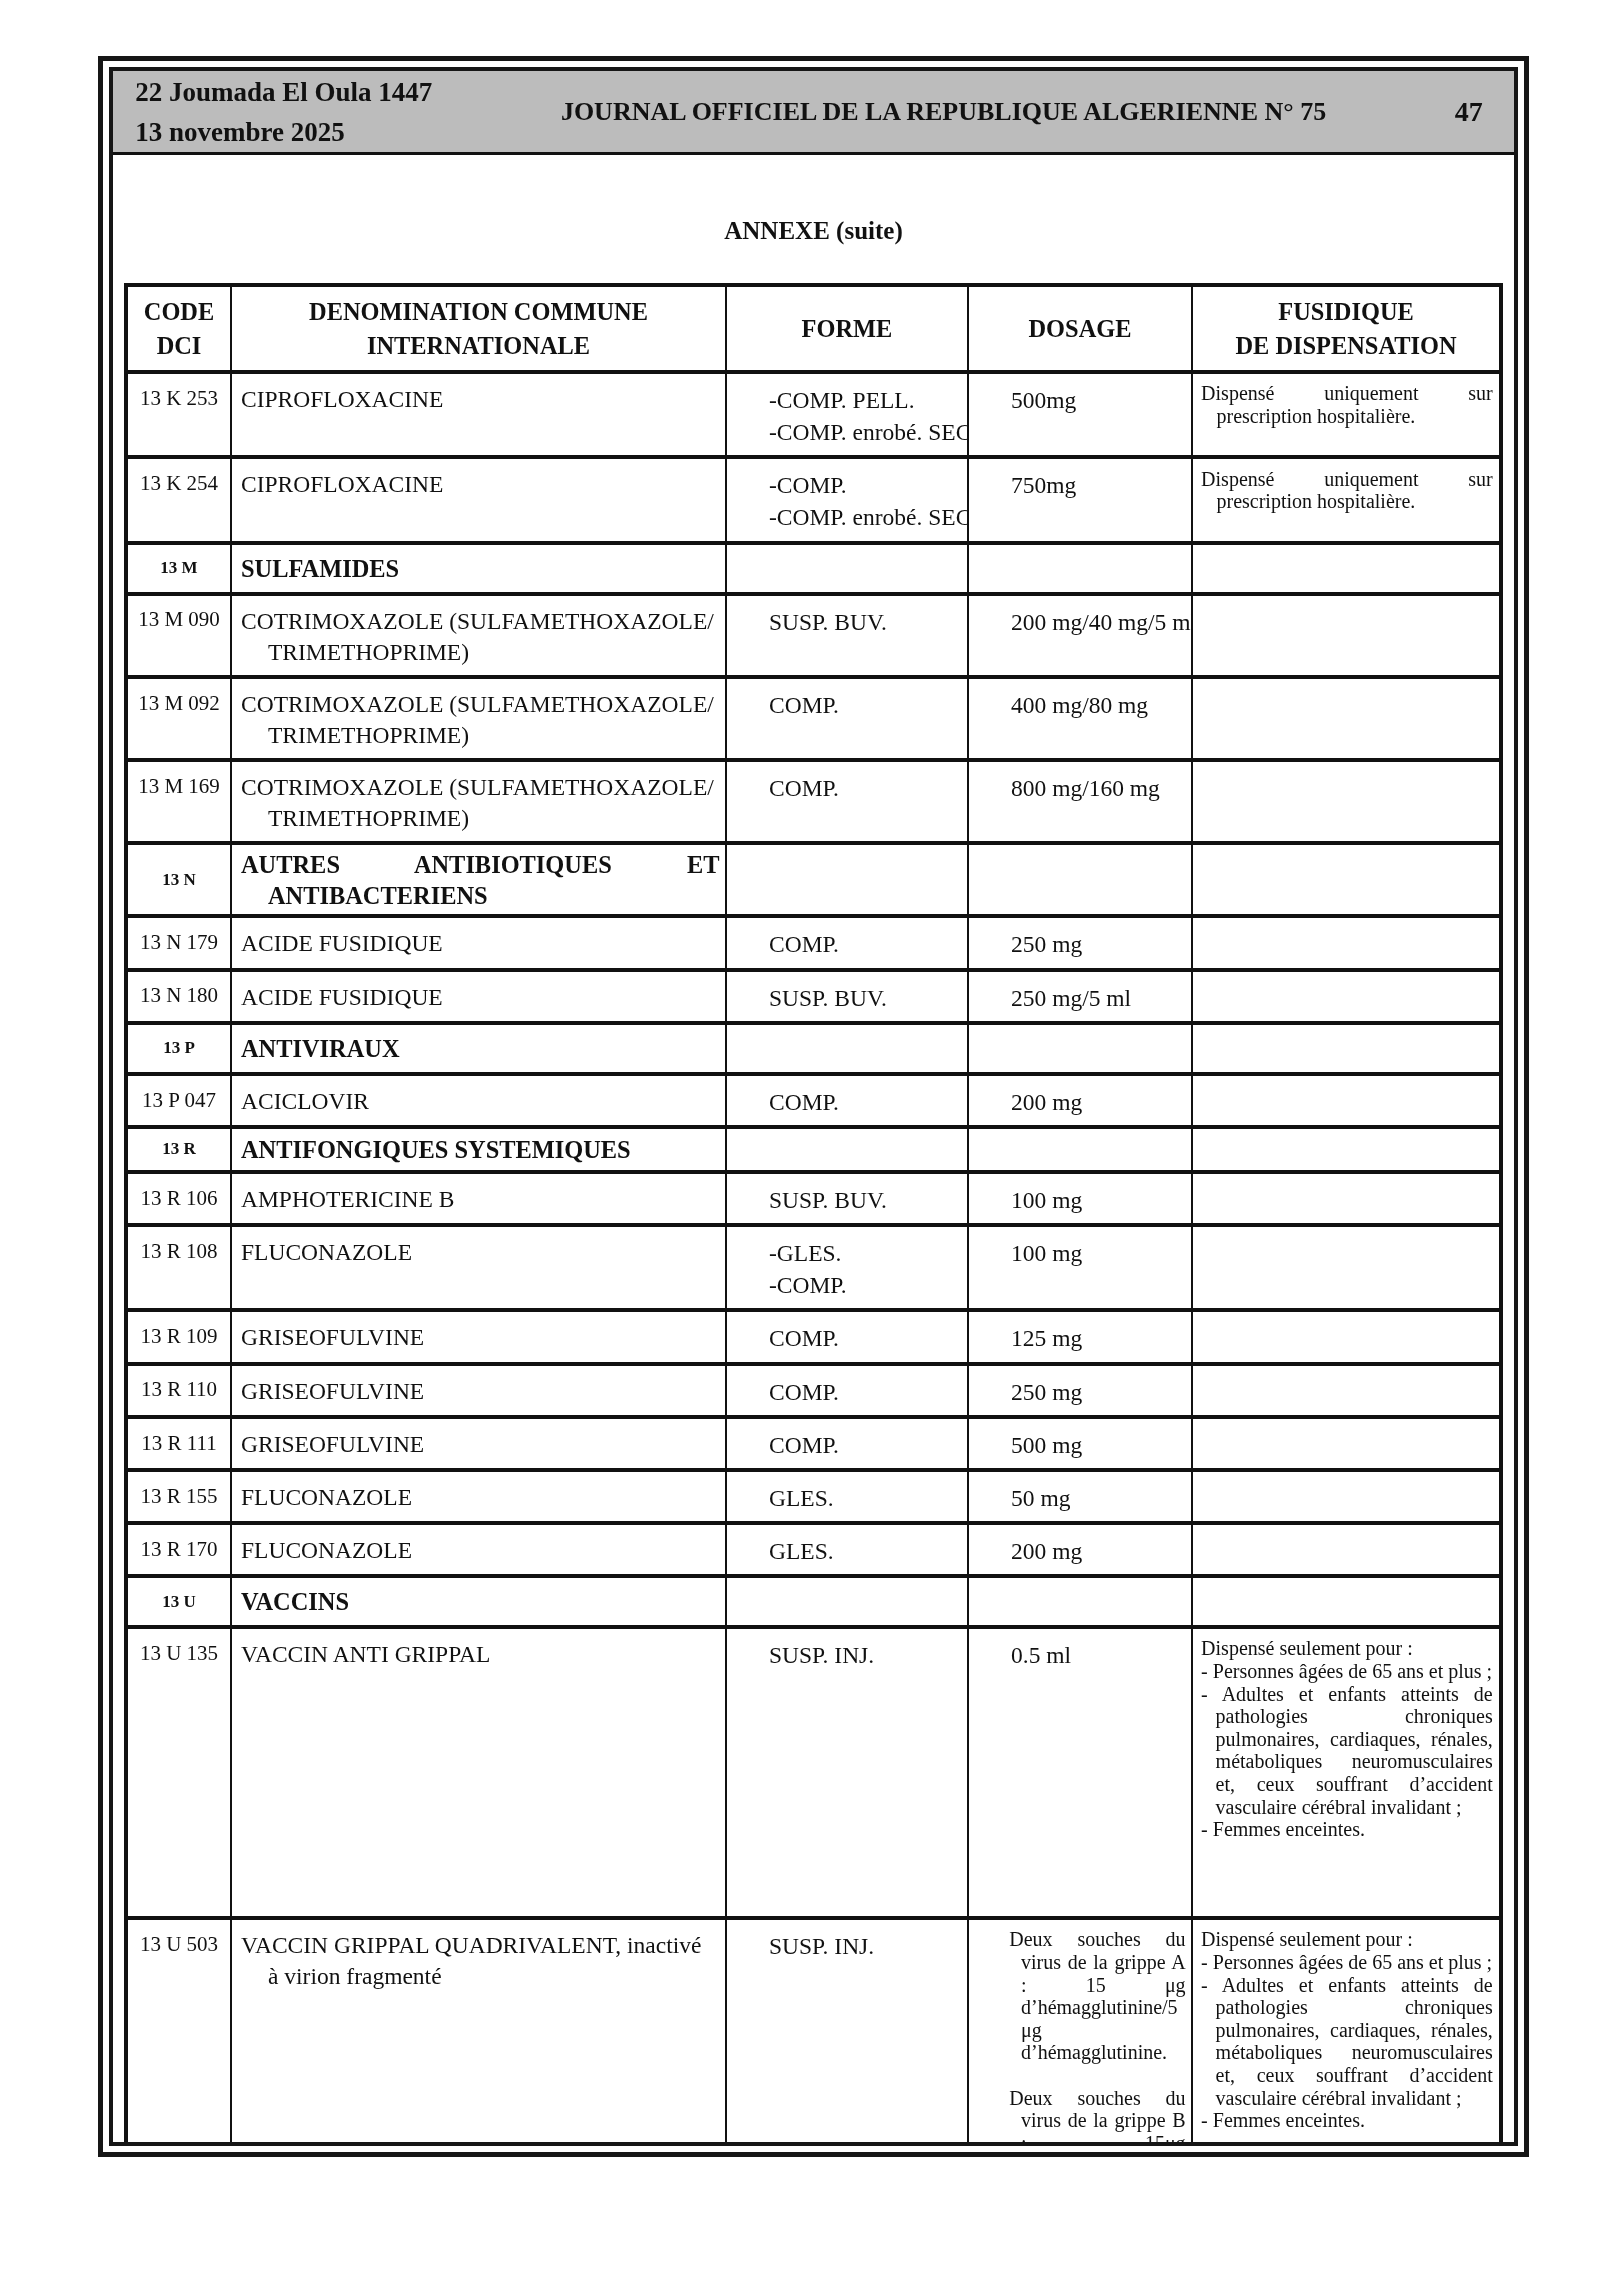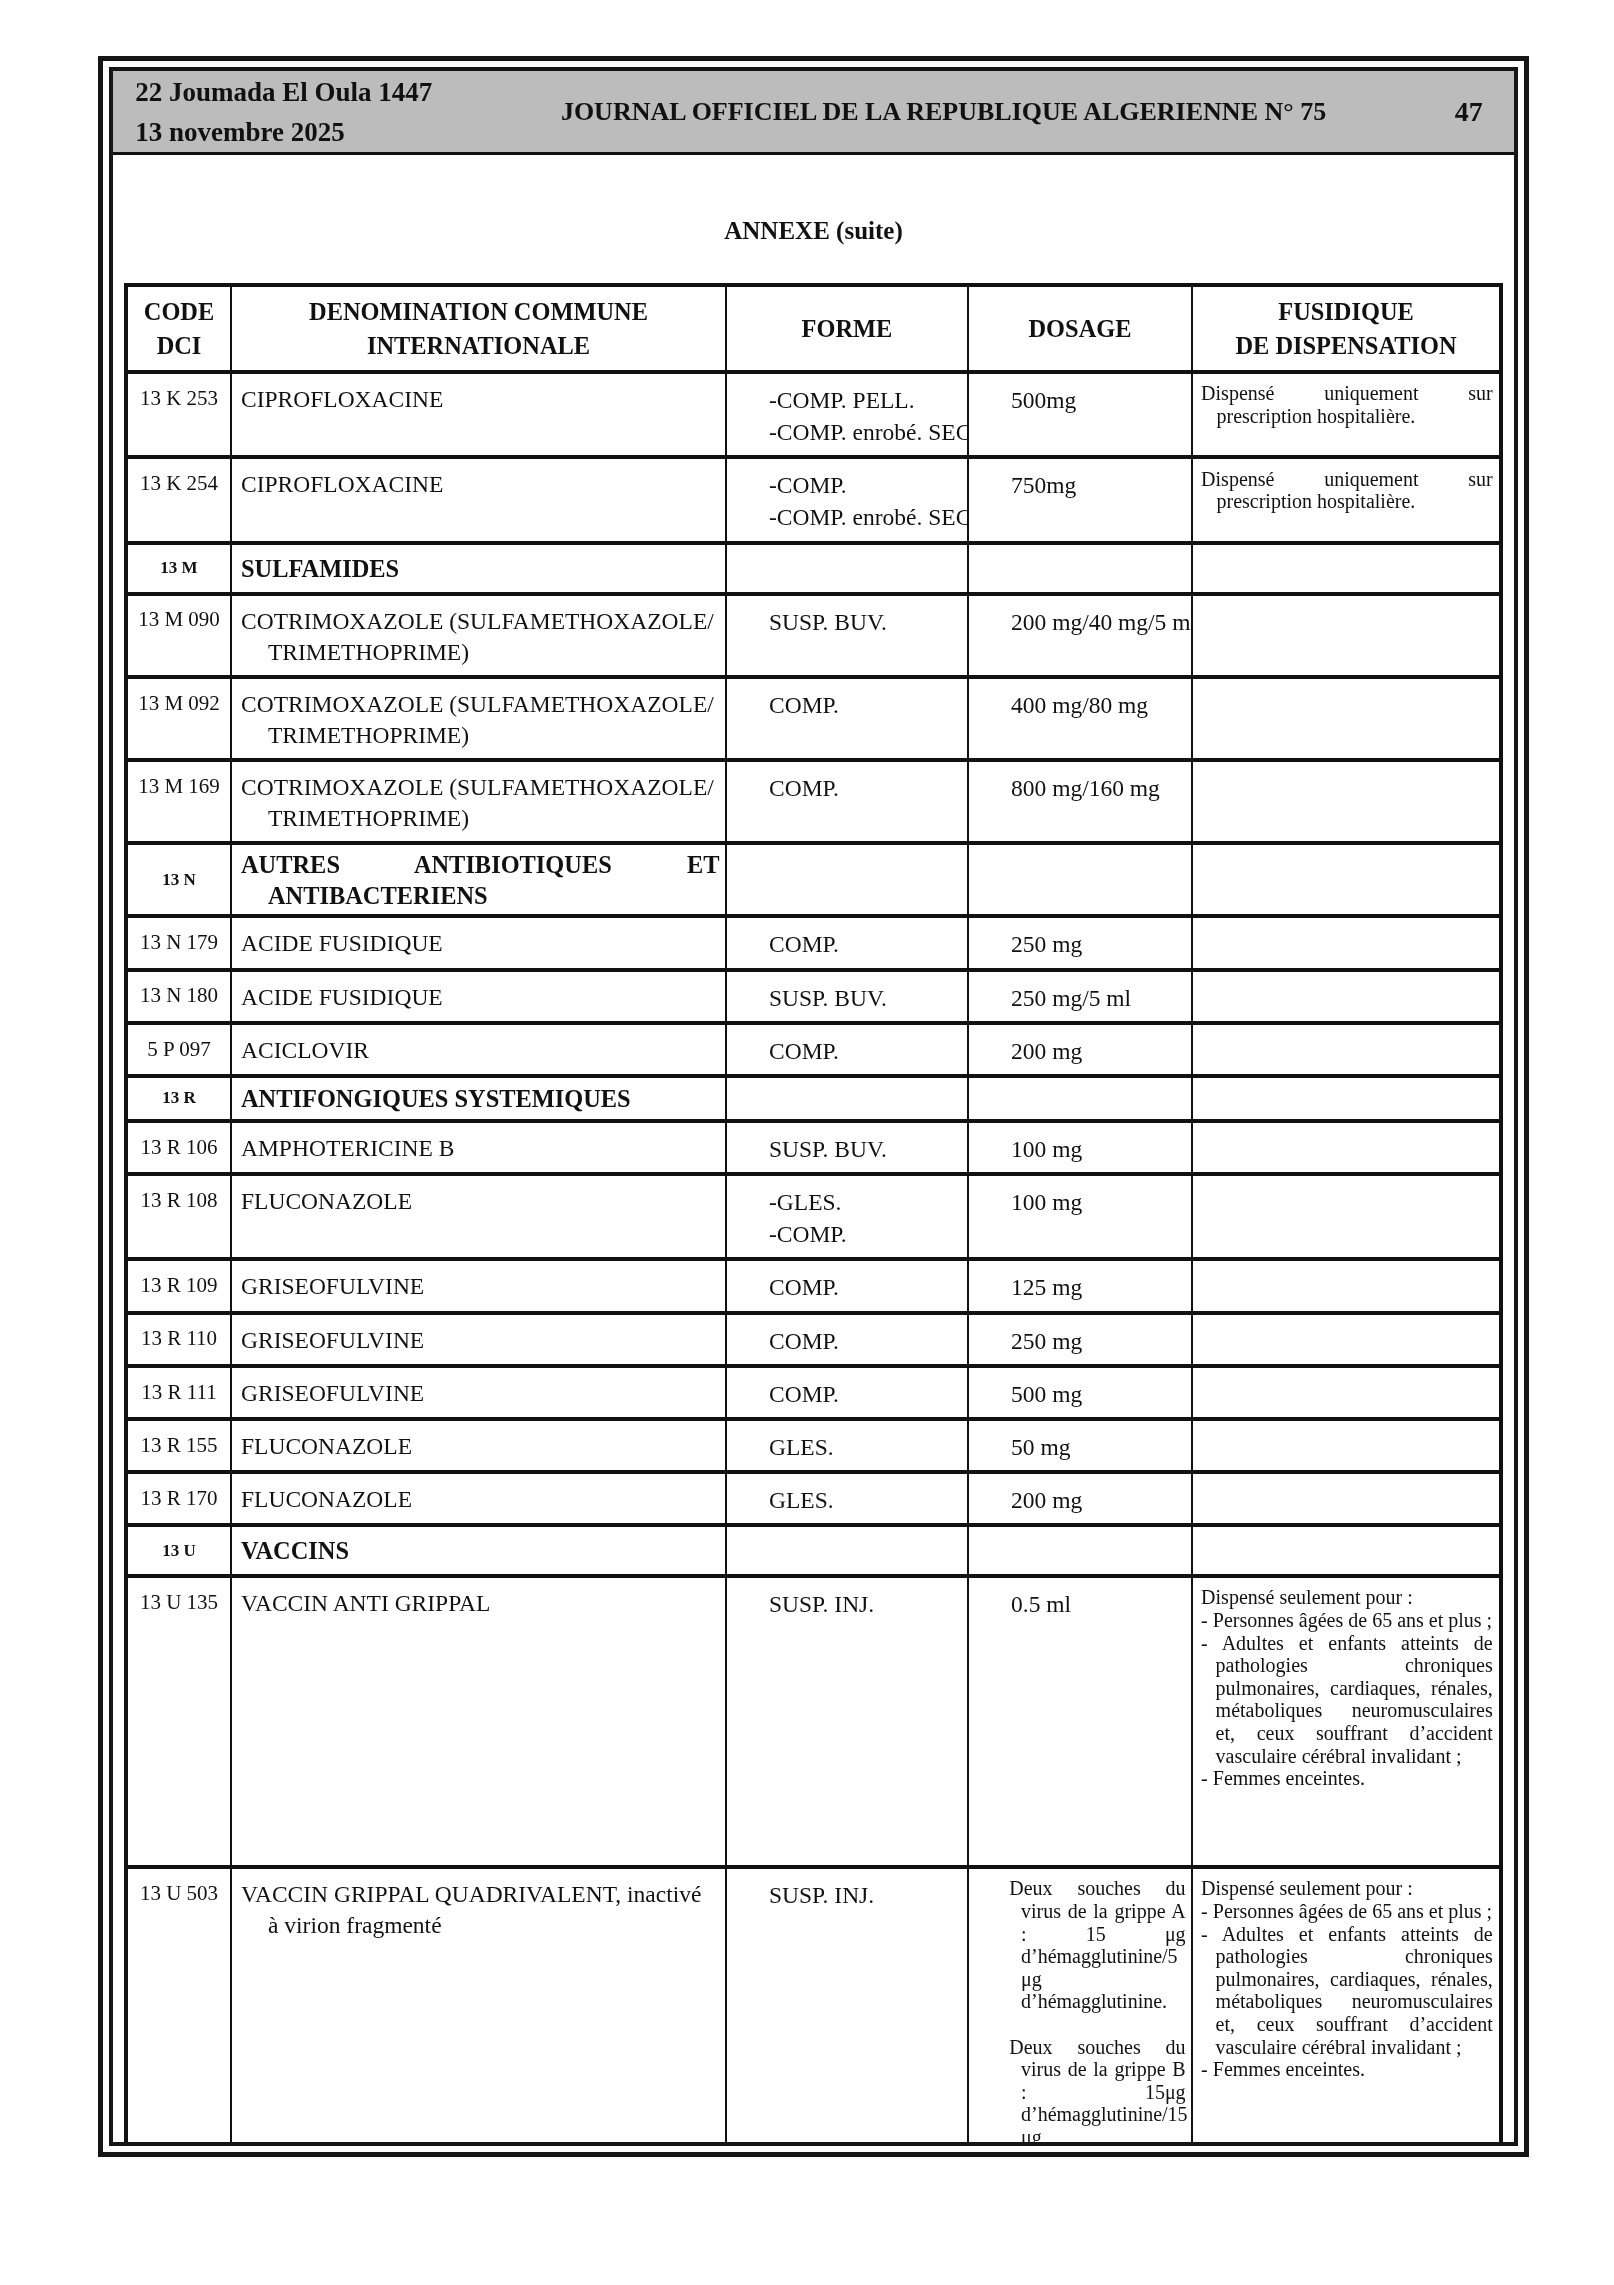--- a/index.html
+++ b/index.html
@@ -244,21 +244,30 @@
             </td>
             <td class="forme">
               <div>SUSP. BUV.</div>
             </td>
             <td class="dosage">
               <div>250 mg/5 ml</div>
             </td>
             <td class="criteres"></td>
           </tr>
           <tr style="height: 51px;">
-            <td class="code">5 P 097</td>
+            <td class="code section">13 P</td>
+            <td class="name section">
+              <div class="nline">ANTIVIRAUX</div>
+            </td>
+            <td class="forme"></td>
+            <td class="dosage"></td>
+            <td class="criteres"></td>
+          </tr>
+          <tr style="height: 51px;">
+            <td class="code">13 P 047</td>
             <td class="name">
               <div class="nline">ACICLOVIR</div>
             </td>
             <td class="forme">
               <div>COMP.</div>
             </td>
             <td class="dosage">
               <div>200 mg</div>
             </td>
             <td class="criteres"></td>

